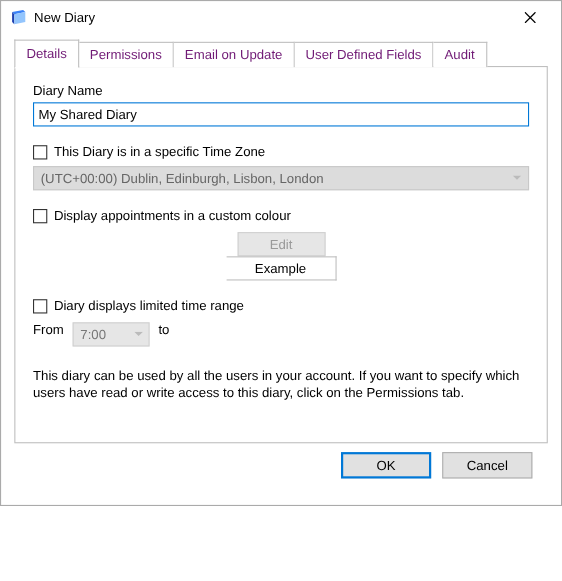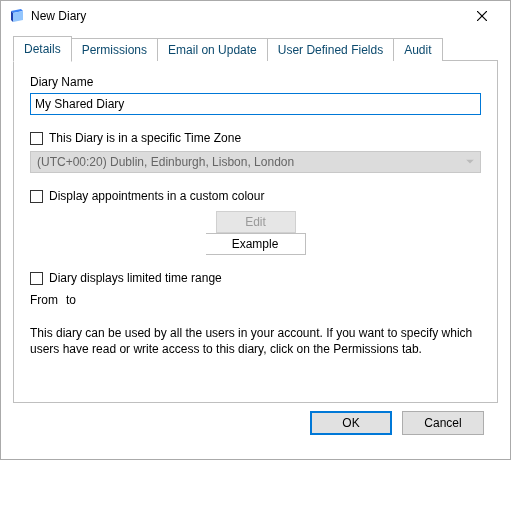--- a/index.html
+++ b/index.html
@@ -51,21 +51,21 @@
     z-index: 2;
   }
   .tab {
     padding: 4px 10px;
     border: 1px solid #bfbfbf;
     border-bottom: none;
     background: #fff;
     font-size: 12px;
     cursor: pointer;
     margin-right: 0px;
-    color: #0c4a6e;
+    color: #701a75;
   }
   .tab + .tab { border-left: none; }
   .tab.active {
     background: #fff;
     position: relative;
     top: 1px;
     padding-top: 5px;
     padding-bottom: 5px;
     border-bottom: 1px solid #fff;
   }
@@ -209,21 +209,21 @@
 
       <div class="field-label">Diary Name</div>
       <input class="text-input" type="text" value="My Shared Diary" style="">
 
       <div class="section">
         <div class="chk-row">
           <div class="chk"></div>
           <span>This Diary is in a specific Time Zone</span>
         </div>
         <div class="dropdown-disabled">
-          <span>(UTC+00:20) Dublin, Edinburgh, Lisbon, London</span>
+          <span>(UTC+00:00) Dublin, Edinburgh, Lisbon, London</span>
           <span class="chev">
             <svg width="8" height="5" viewBox="0 0 8 5">
                 <path d="M0 0 L4 4 L8 0 Z" fill="#bbb"></path>
               </svg>
           </span>
         </div>
       </div>
 
       <div class="section">
         <div class="chk-row">
@@ -236,20 +236,28 @@
         </div>
       </div>
 
       <div class="section">
         <div class="chk-row">
           <div class="chk"></div>
           <span>Diary displays limited time range</span>
         </div>
         <div class="time-row">
           <span>From</span>
+          <div class="time-dd">
+            <span>7:00</span>
+            <span class="chev">
+              <svg width="8" height="5" viewBox="0 0 8 5">
+                  <path d="M0 0 L4 4 L8 0 Z" fill="#bbb"></path>
+                </svg>
+            </span>
+          </div>
           <span>to</span>
         </div>
       </div>
 
       <div class="helptext">This diary can be used by all the users in your account. If you want to specify which users have read or write access to this diary, click on the Permissions tab.</div>
 
     </div>
 
     <div class="footer">
       <div class="btn primary">OK</div>

